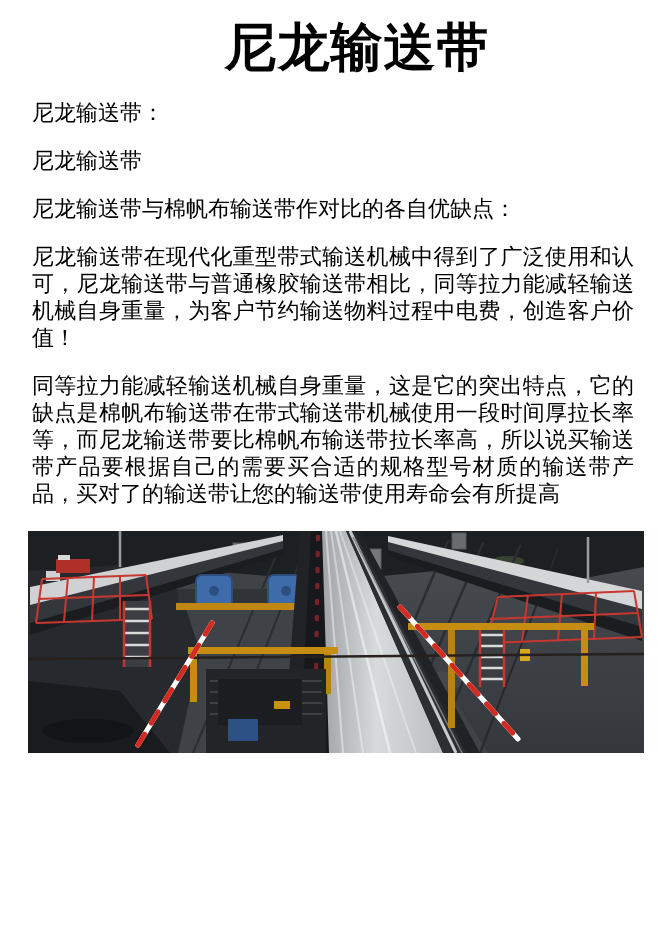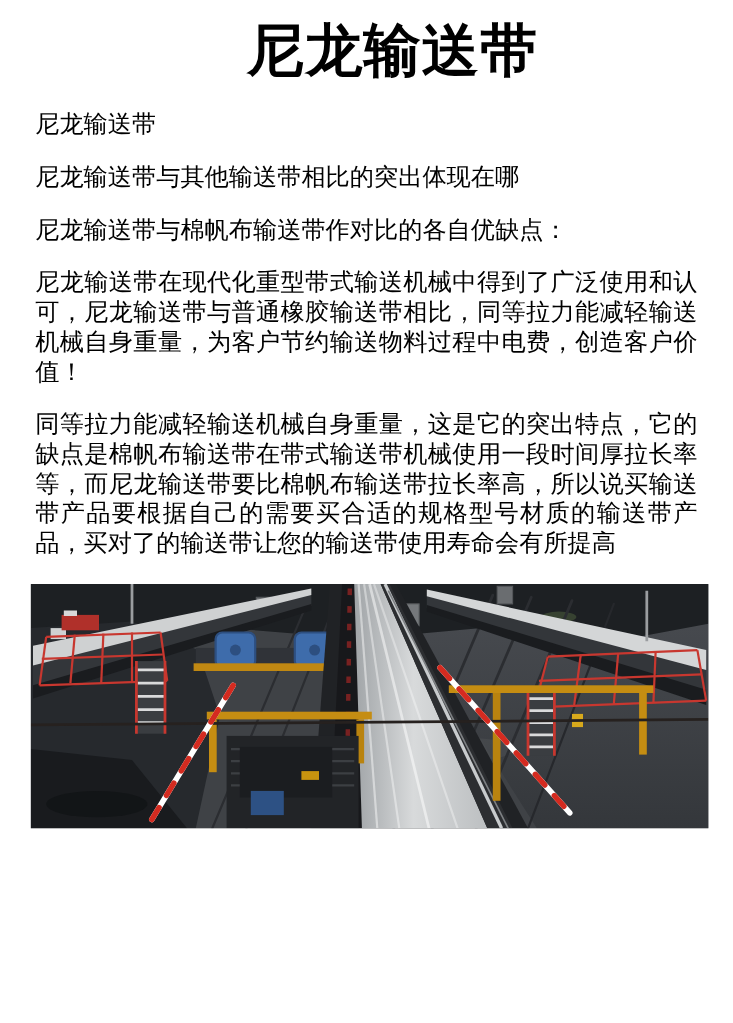--- a/index.html
+++ b/index.html
@@ -37,22 +37,22 @@
   figure.photo svg{display:block;}
 </style>
 </head>
 <body>
 
 <div class="page">
 
   <h1 class="page-title">尼龙输送带</h1>
 
   <div class="content">
+    <p>尼龙输送带：</p>
     <p>尼龙输送带</p>
-    <p>尼龙输送带与其他输送带相比的突出体现在哪</p>
     <p>尼龙输送带与棉帆布输送带作对比的各自优缺点：</p>
     <p>尼龙输送带在现代化重型带式输送机械中得到了广泛使用和认可，尼龙输送带与普通橡胶输送带相比，同等拉力能减轻输送机械自身重量，为客户节约输送物料过程中电费，创造客户价值！</p>
     <p>同等拉力能减轻输送机械自身重量，这是它的突出特点，它的缺点是棉帆布输送带在带式输送带机械使用一段时间厚拉长率等，而尼龙输送带要比棉帆布输送带拉长率高，所以说买输送带产品要根据自己的需要买合适的规格型号材质的输送带产品，买对了的输送带让您的输送带使用寿命会有所提高</p>
   </div>
 
   <figure class="photo">
     <svg width="616" height="222" viewBox="0 0 616 222" xmlns="http://www.w3.org/2000/svg">
       <defs>
         <linearGradient id="gBelt" x1="0" y1="0" x2="1" y2="0">
           <stop offset="0" stop-color="#9fa3a6"></stop>

